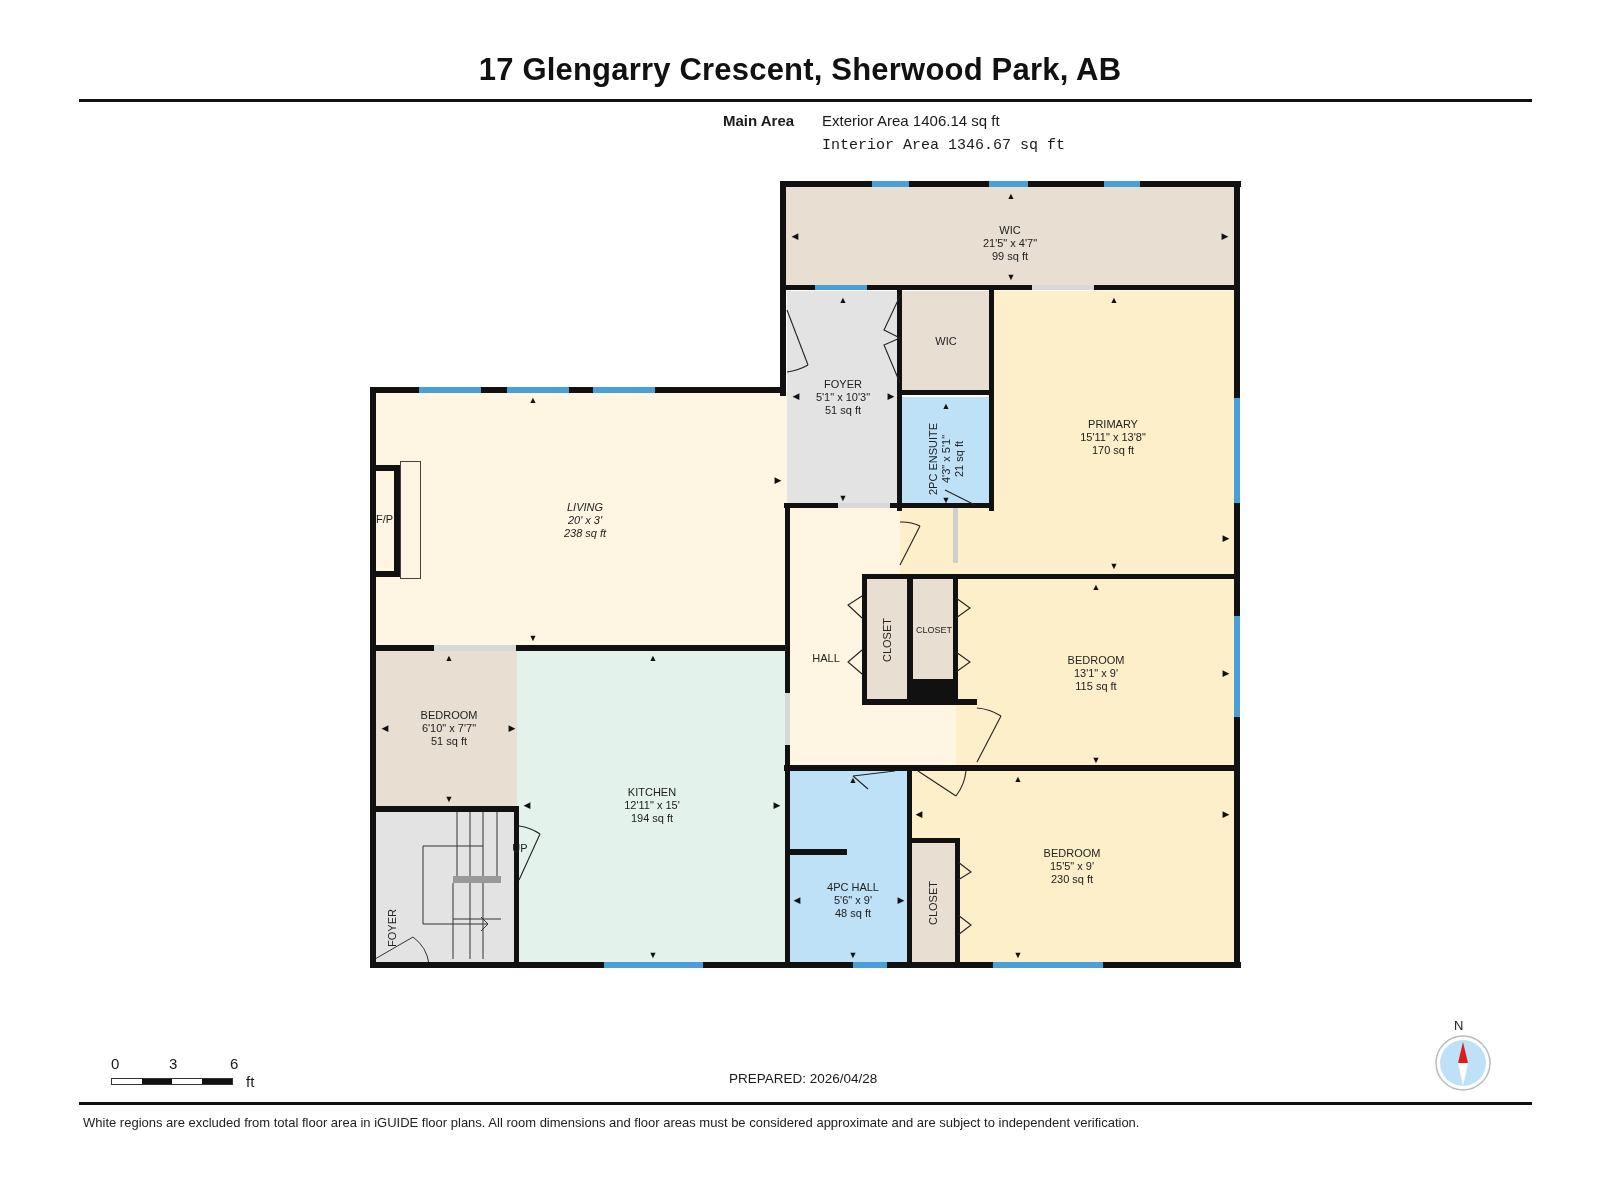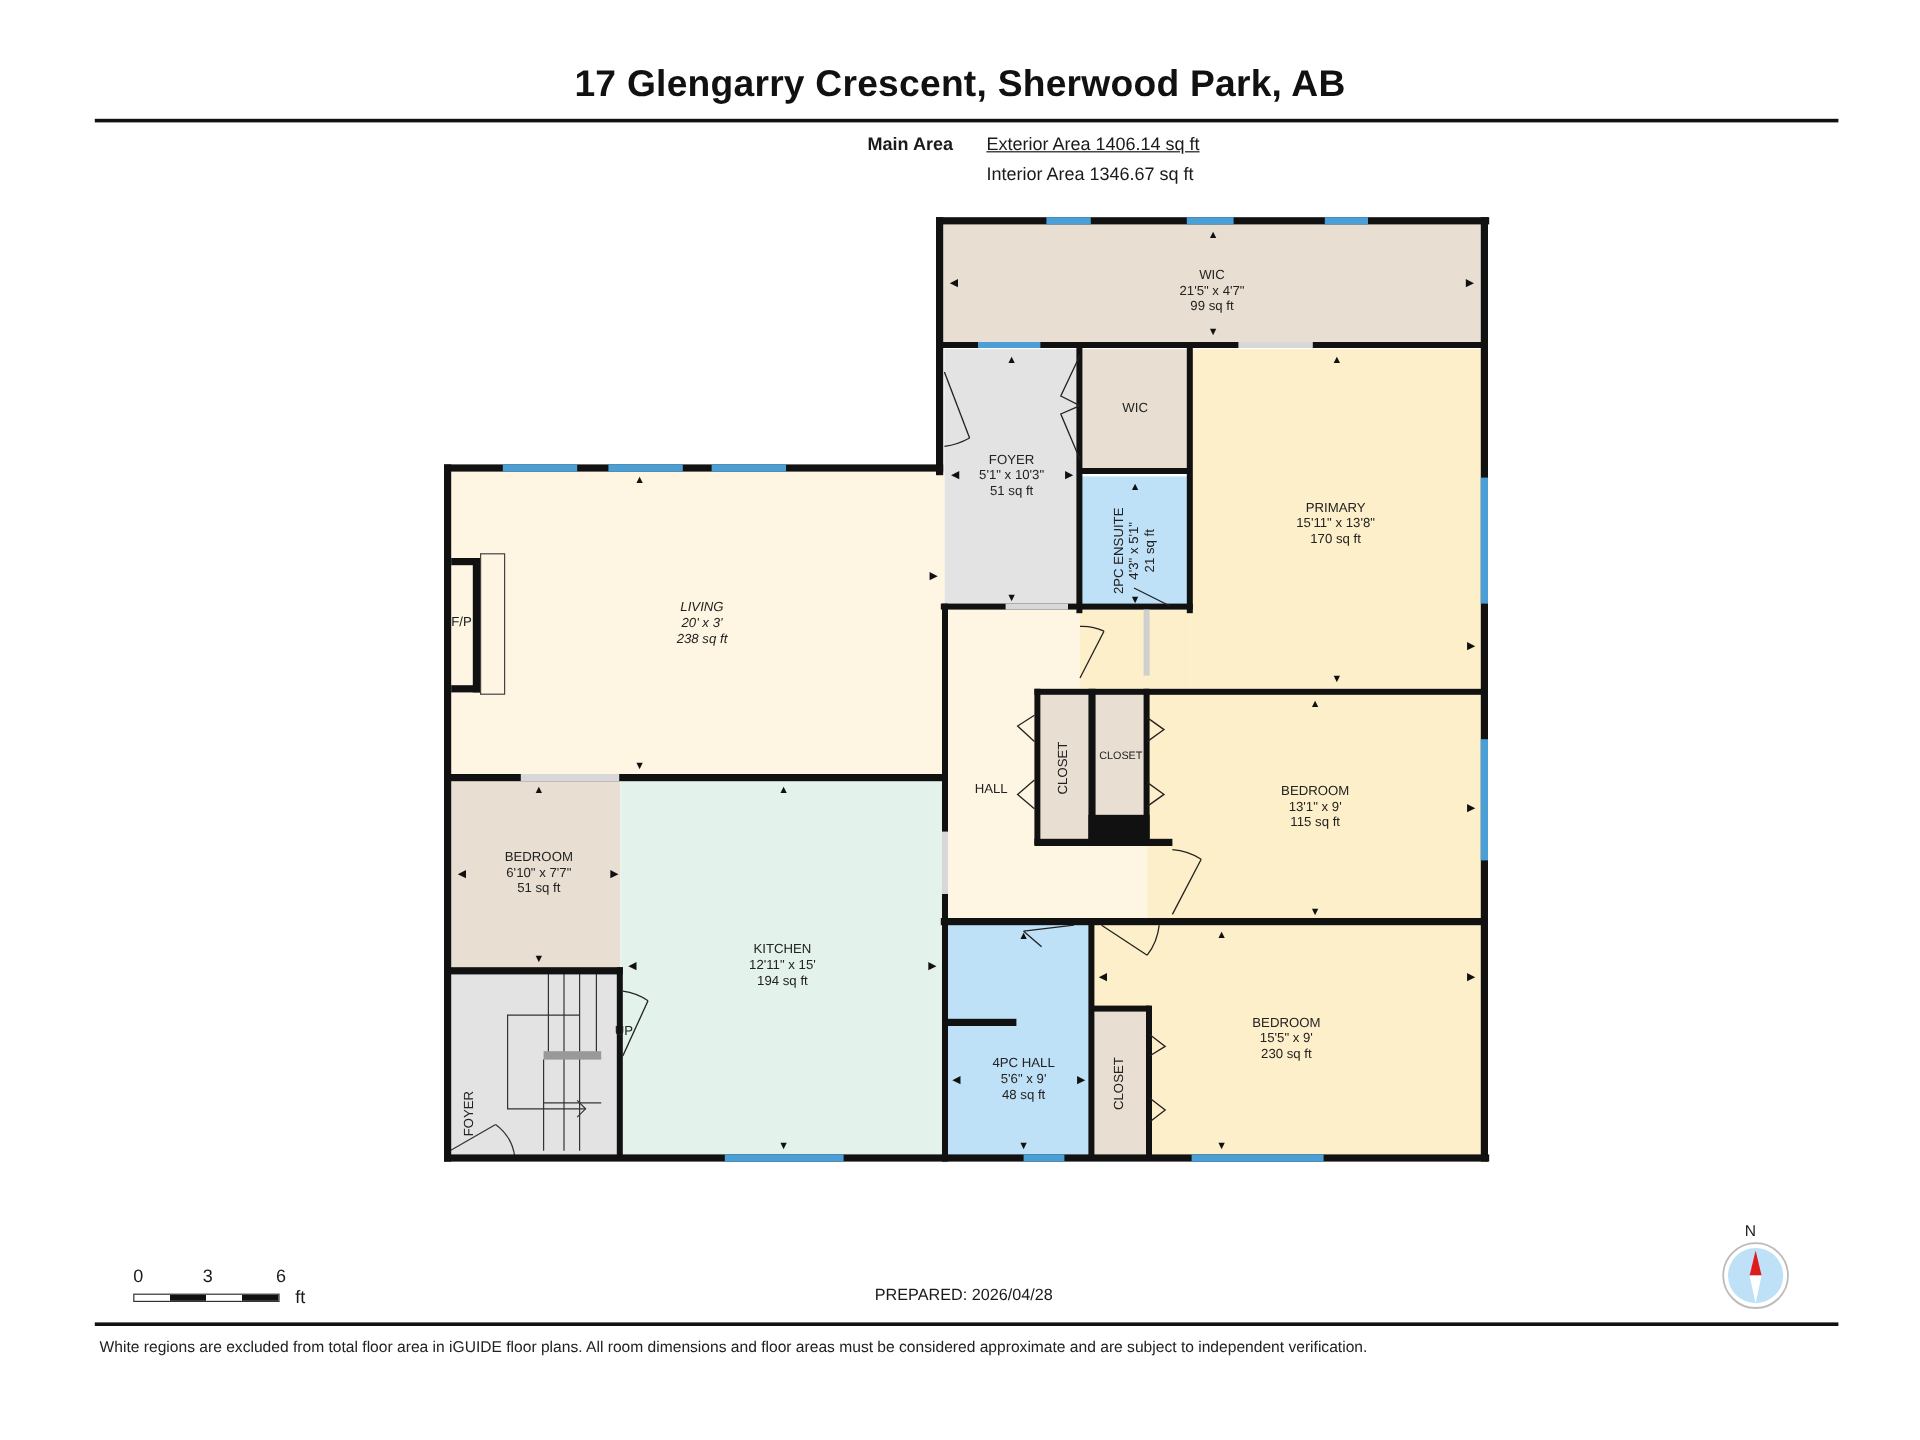--- a/index.html
+++ b/index.html
@@ -20,22 +20,22 @@
   .footer-text { left:83px; top:1115px; font-size:13px; color:#222; }
   .prepared { left:729px; top:1071px; font-size:13.5px; }
   .scale-num { font-size:15px; }
 </style>
 </head>
 <body>
 
 <div class="abs title">17 Glengarry Crescent, Sherwood Park, AB</div>
 <div class="abs rule" style="top:99px;"></div>
 <div class="abs floor-label" style="left:723px; top:112px;">Main Area</div>
-<div class="abs area-text" style="left:822px; top:112px;text-decoration:underline;">Exterior Area 1406.14 sq ft</div>
-<div class="abs area-text" style="left:822px; top:137px;">Interior Area 1346.67 sq ft</div>
+<div class="abs area-text" style="left:822px; top:112px;">Exterior Area 1406.14 sq ft</div>
+<div class="abs area-text" style="left:822px; top:137px;font-family:Liberation Mono, monospace;">Interior Area 1346.67 sq ft</div>
 
 <div class="abs plan">
 
   <div class="room" style="left:784px; top:184px; width:453px; height:103px; background:#e8dfd2;"></div>
   <div class="room" style="left:787px; top:291px; width:113px; height:215px; background:#e3e3e3;"></div>
   <div class="room" style="left:900px; top:291px; width:92px; height:101px; background:#e8dfd2;"></div>
   <div class="room" style="left:900px; top:397px; width:92px; height:111px; background:#bfe1f7;"></div>
   <div class="room" style="left:992px; top:291px; width:245px; height:283px; background:#fdefc9;"></div>
   <div class="room" style="left:900px; top:508px; width:92px; height:66px; background:#fdefc9;"></div>
   <div class="room" style="left:373px; top:390px; width:414px; height:258px; background:#fef6e2;"></div>
@@ -203,21 +203,21 @@
       <div>51 sq ft</div>
   </div>
   <div class="room-label" style="left:652px; top:805px;">
     <div>KITCHEN</div>
       <div>12'11" x 15'</div>
       <div>194 sq ft</div>
   </div>
   <div class="room-label vert" style="left:392px; top:928px;">
     <div>FOYER</div>
   </div>
-  <div class="room-label" style="left:520px; top:848px;margin-top:12px;">
+  <div class="room-label" style="left:520px; top:848px;">
     <div>UP</div>
   </div>
   <div class="room-label" style="left:853px; top:900px;">
     <div>4PC HALL</div>
       <div>5'6" x 9'</div>
       <div>48 sq ft</div>
   </div>
   <div class="room-label vert" style="left:933px; top:903px;">
     <div>CLOSET</div>
   </div>

